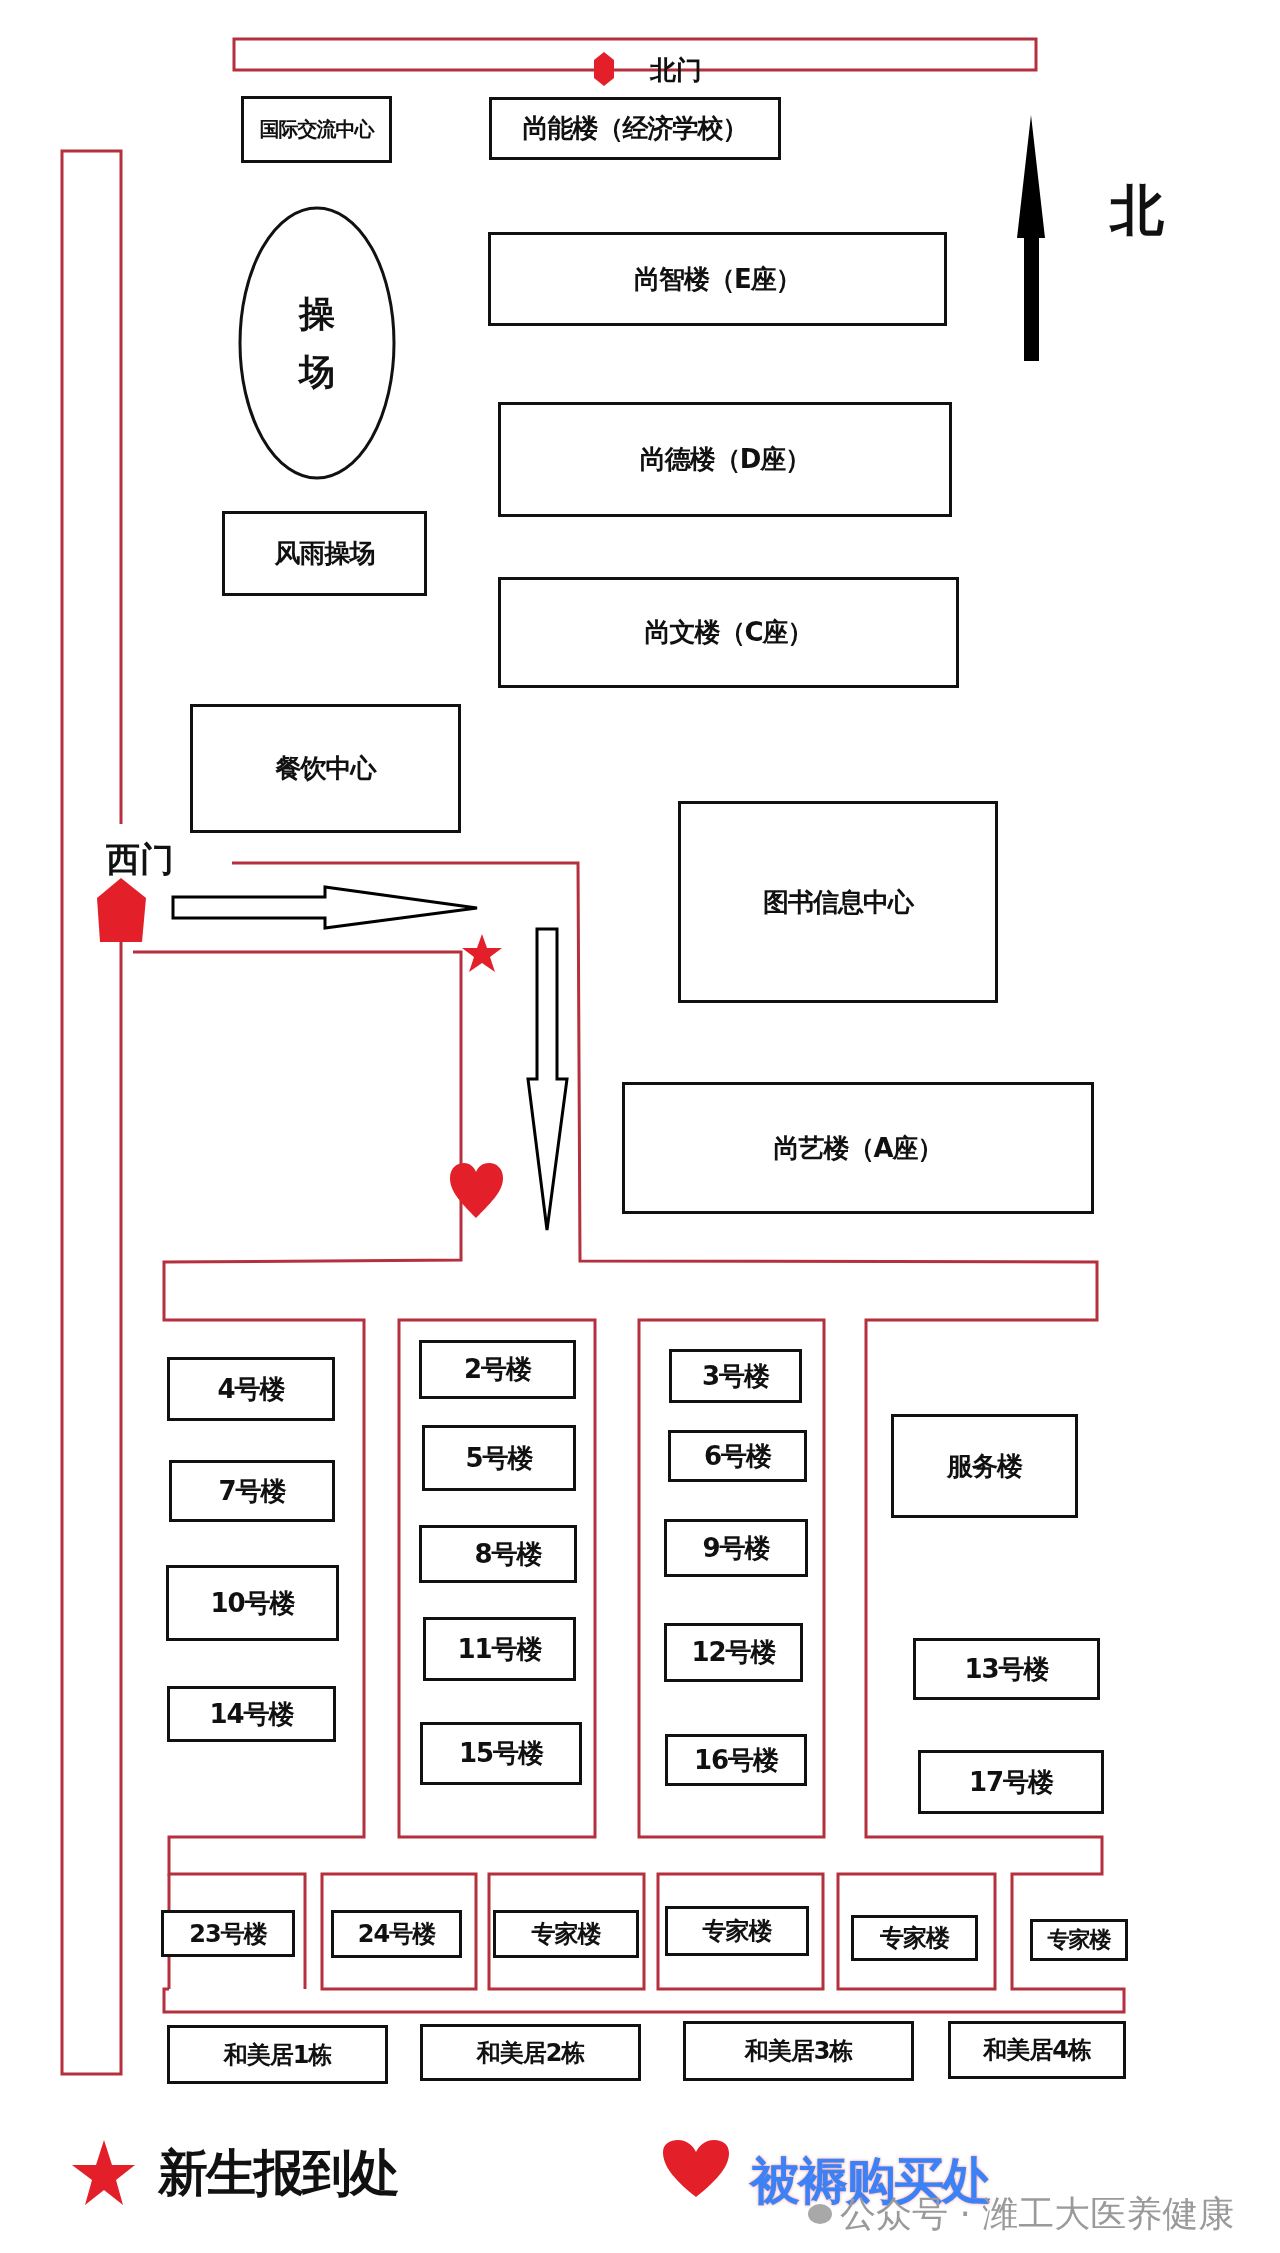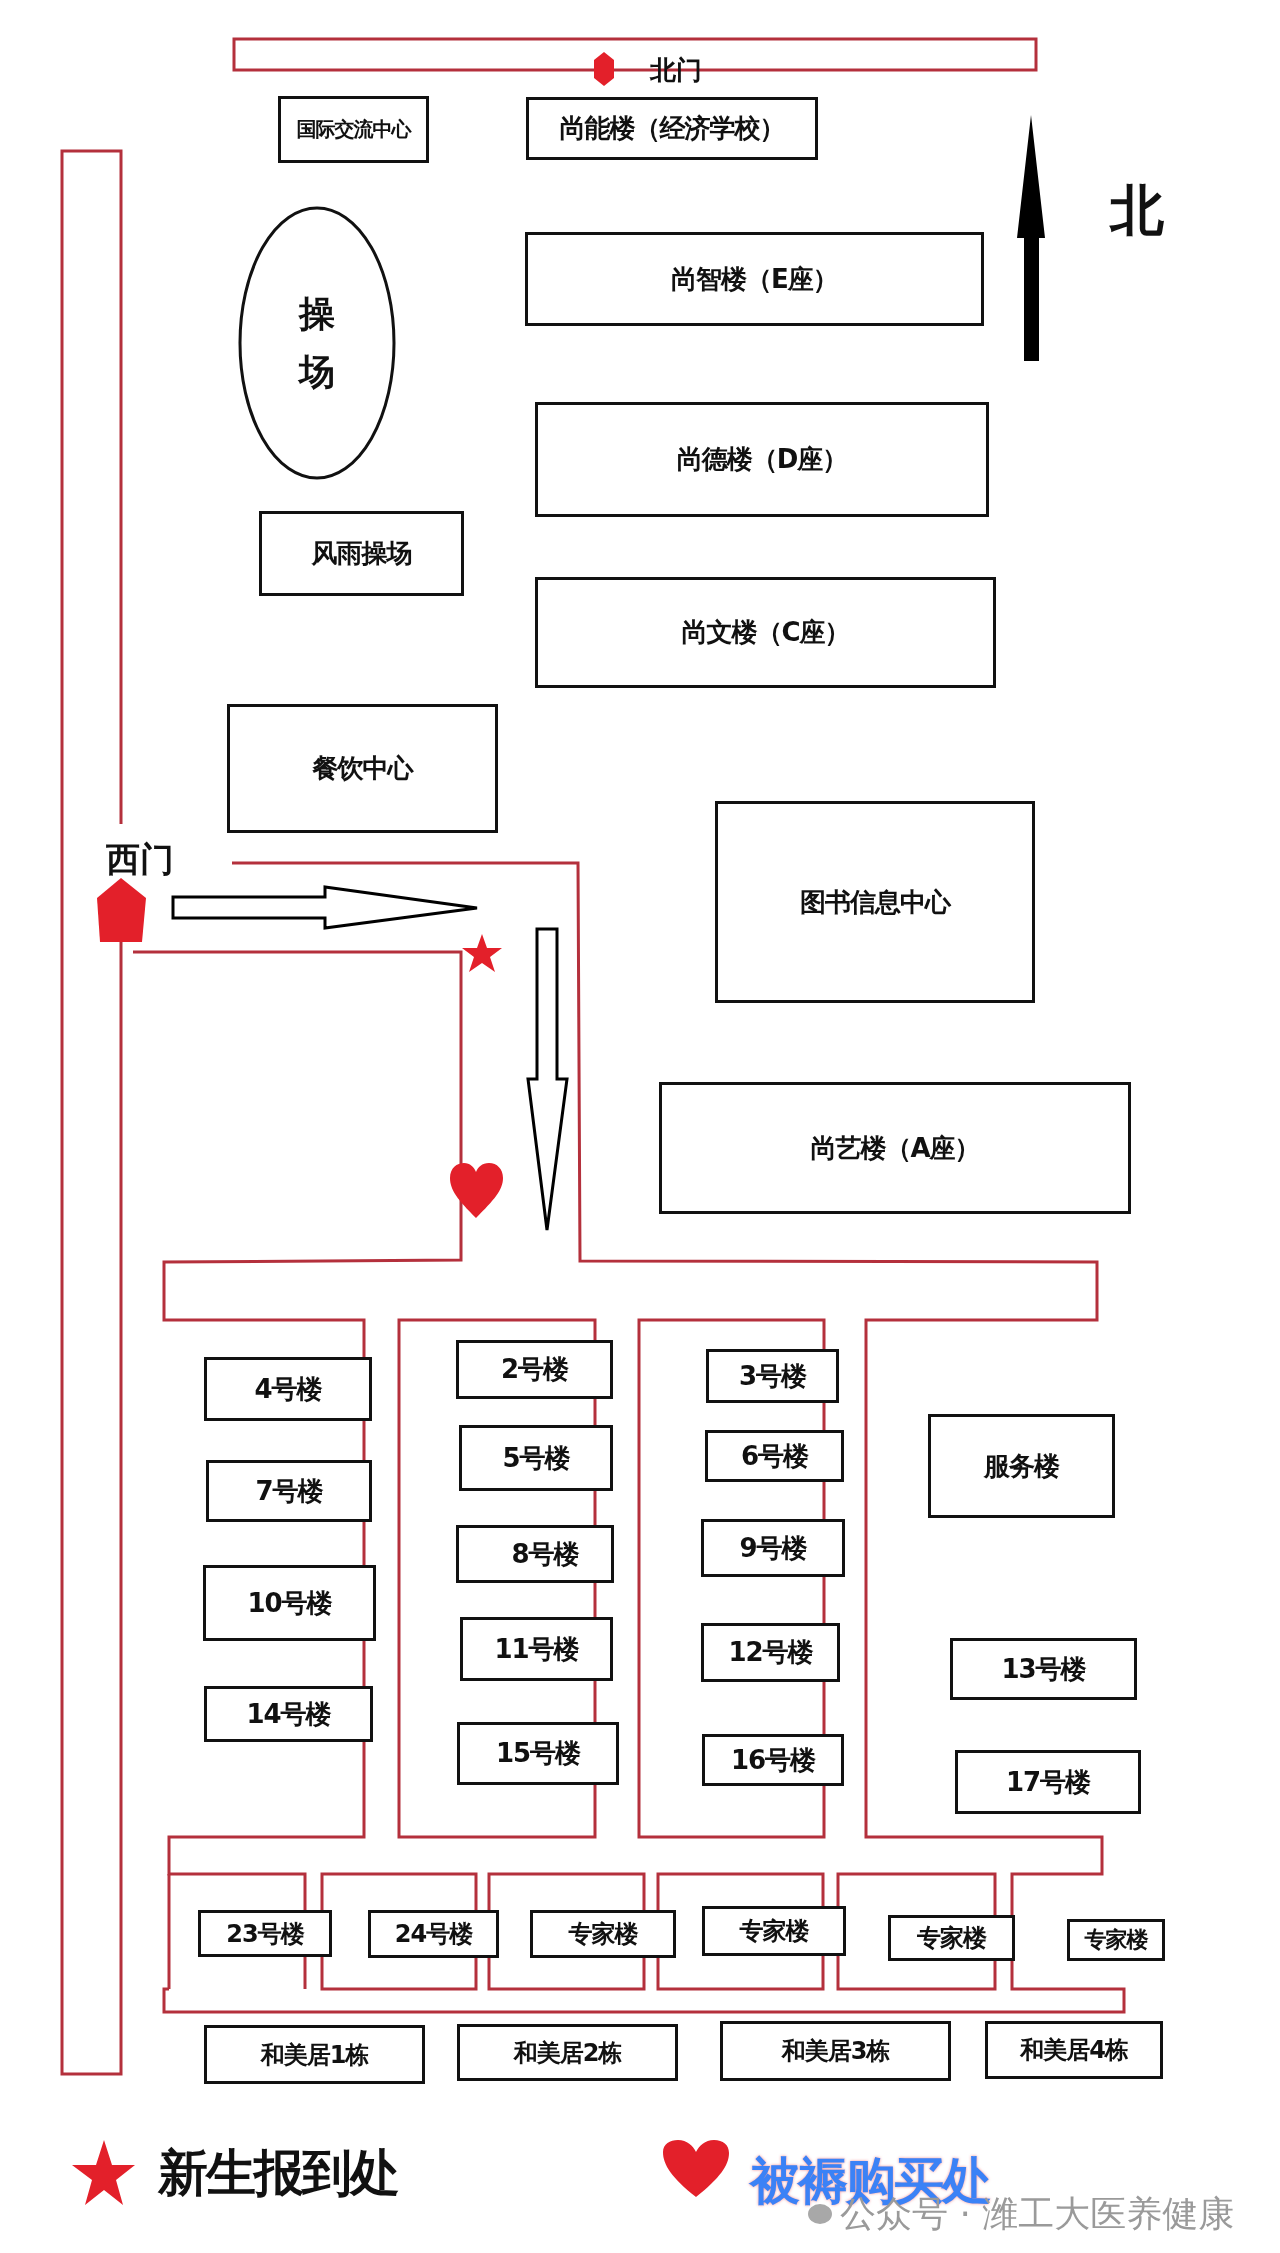--- a/index.html
+++ b/index.html
@@ -20,21 +20,20 @@
     border: 3px solid #111111;
     background: #ffffff;
     display: flex;
     align-items: center;
     justify-content: center;
     font-weight: bold;
     font-size: 26px;
     letter-spacing: -1px;
     white-space: nowrap;
     text-align: center;
-    margin-left: 37px;
   }
   .bldg.small { font-size: 20px; }
   .bldg.mid { font-size: 24px; }
   .label {
     position: absolute;
     font-weight: bold;
     white-space: nowrap;
     line-height: 1;
   }
   #playground-label {

